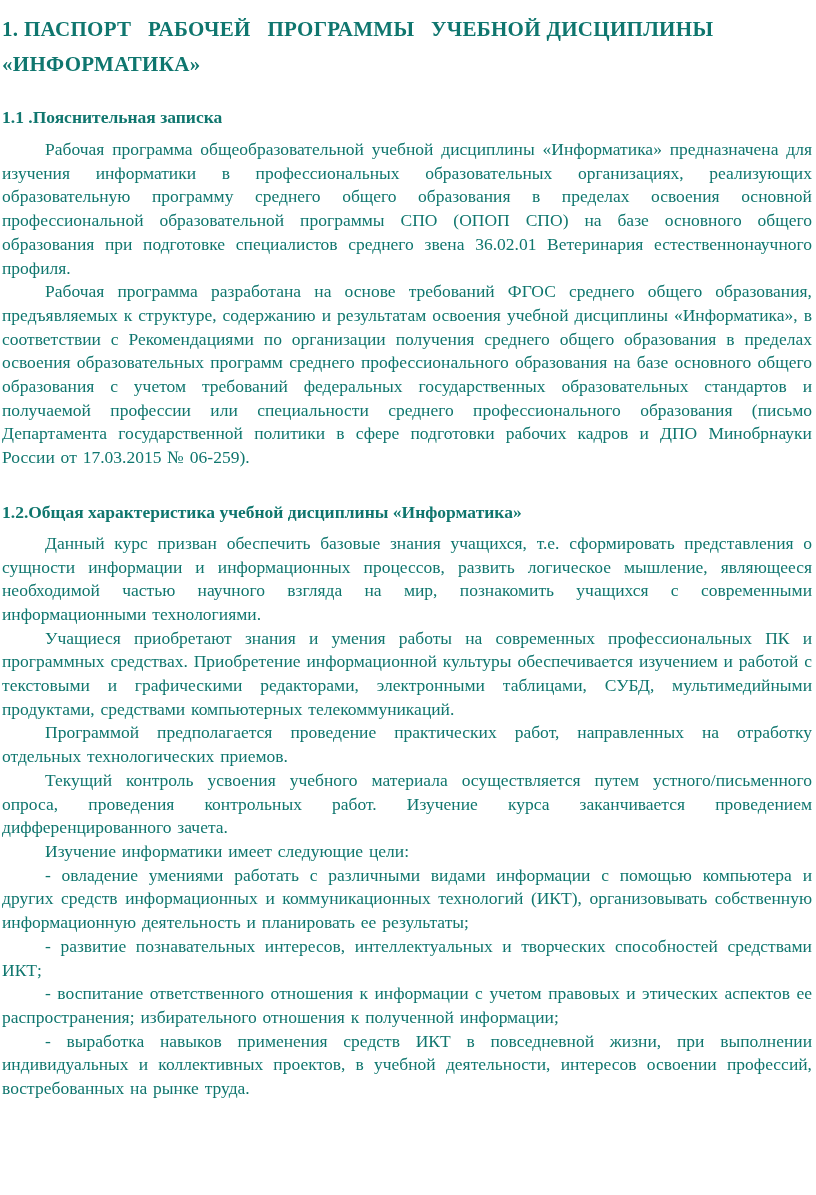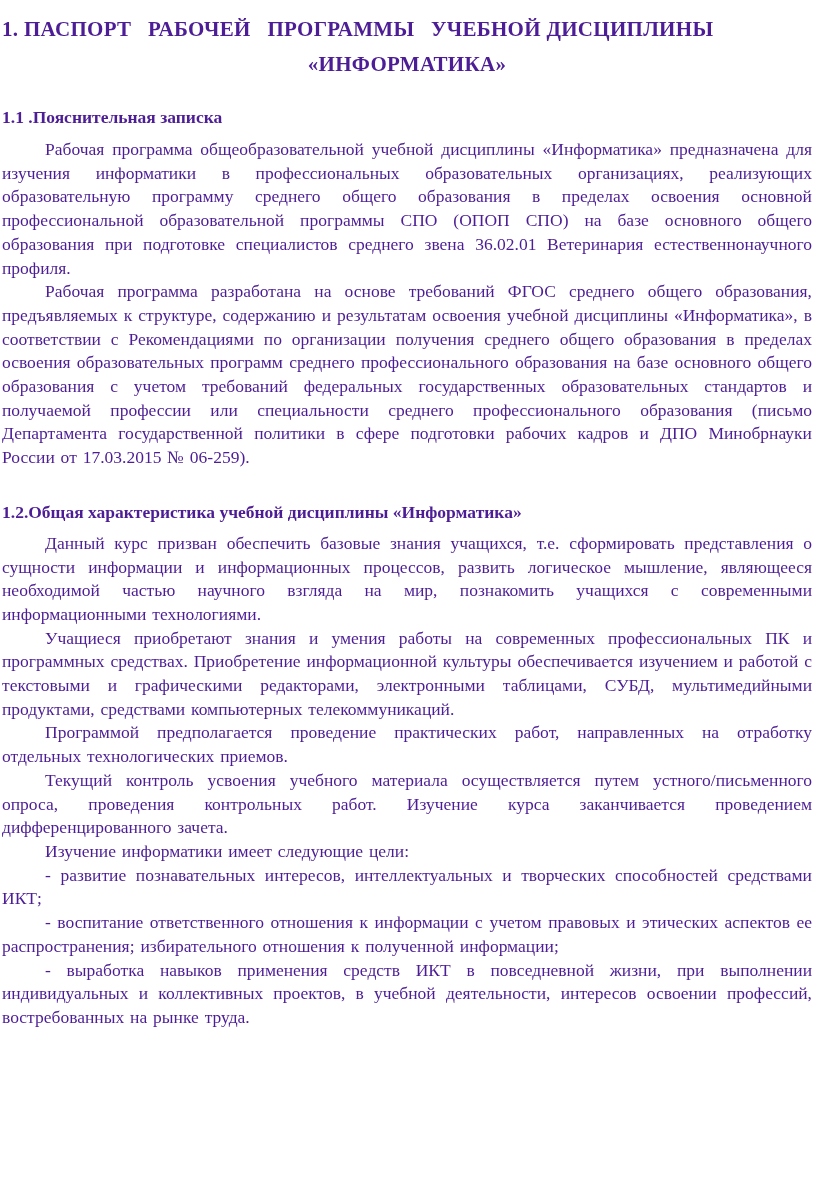--- a/index.html
+++ b/index.html
@@ -5,40 +5,39 @@
   html, body {
     margin: 0;
     padding: 0;
     background: #ffffff;
   }
   .page {
     position: relative;
     width: 816px;
     min-height: 1195px;
     background: #ffffff;
-    color: #4c1d95;
+    color: #0f766e;
     font-family: "Liberation Serif", "DejaVu Serif", serif;
     padding: 12px 4px 8px 2px;
     box-sizing: border-box;
     overflow: hidden;
   }
   .doc-title {
     font-weight: 700;
     font-size: 21px;
     line-height: 35px;
     margin: 0;
     letter-spacing: 0.3px;
   }
   .doc-title .t1 {
     display: block;
     white-space: pre-wrap; 
   }
   .doc-title .t2 {
     display: block;
-    text-align: center;
   }
   .heading {
     font-weight: 700;
     font-size: 17.5px;
     line-height: 24px;
     margin: 0;
   }
   .h11 {
     margin-top: 23px;
     margin-bottom: 9px;
@@ -80,20 +79,21 @@
 
   <p class="para">Учащиеся приобретают знания и умения работы на современных профессиональных ПК и программных средствах. Приобретение информационной культуры обеспечивается изучением и работой с текстовыми и графическими редакторами, электронными таблицами, СУБД, мультимедийными продуктами, средствами компьютерных телекоммуникаций.</p>
 
   <p class="para">Программой предполагается проведение практических работ, направленных на отработку отдельных технологических приемов.</p>
 
   <p class="para">Текущий контроль усвоения учебного материала осуществляется путем устного/письменного опроса, проведения контрольных работ. Изучение курса заканчивается проведением дифференцированного зачета.</p>
 
   <p class="para">Изучение информатики имеет следующие цели:</p>
 
 
+  <p class="para">- овладение умениями работать с различными видами информации с помощью компьютера и других средств информационных и коммуникационных технологий (ИКТ), организовывать собственную информационную деятельность и планировать ее результаты;</p>
 
   <p class="para">- развитие познавательных интересов, интеллектуальных и творческих способностей средствами ИКТ;</p>
 
   <p class="para">- воспитание ответственного отношения к информации с учетом правовых и этических аспектов ее распространения; избирательного отношения к полученной информации;</p>
 
   <p class="para">- выработка навыков применения средств ИКТ в повседневной жизни, при выполнении индивидуальных и коллективных проектов, в учебной деятельности, интересов освоении профессий, востребованных на рынке труда.</p>
 
 </div>
 
 </body></html>

